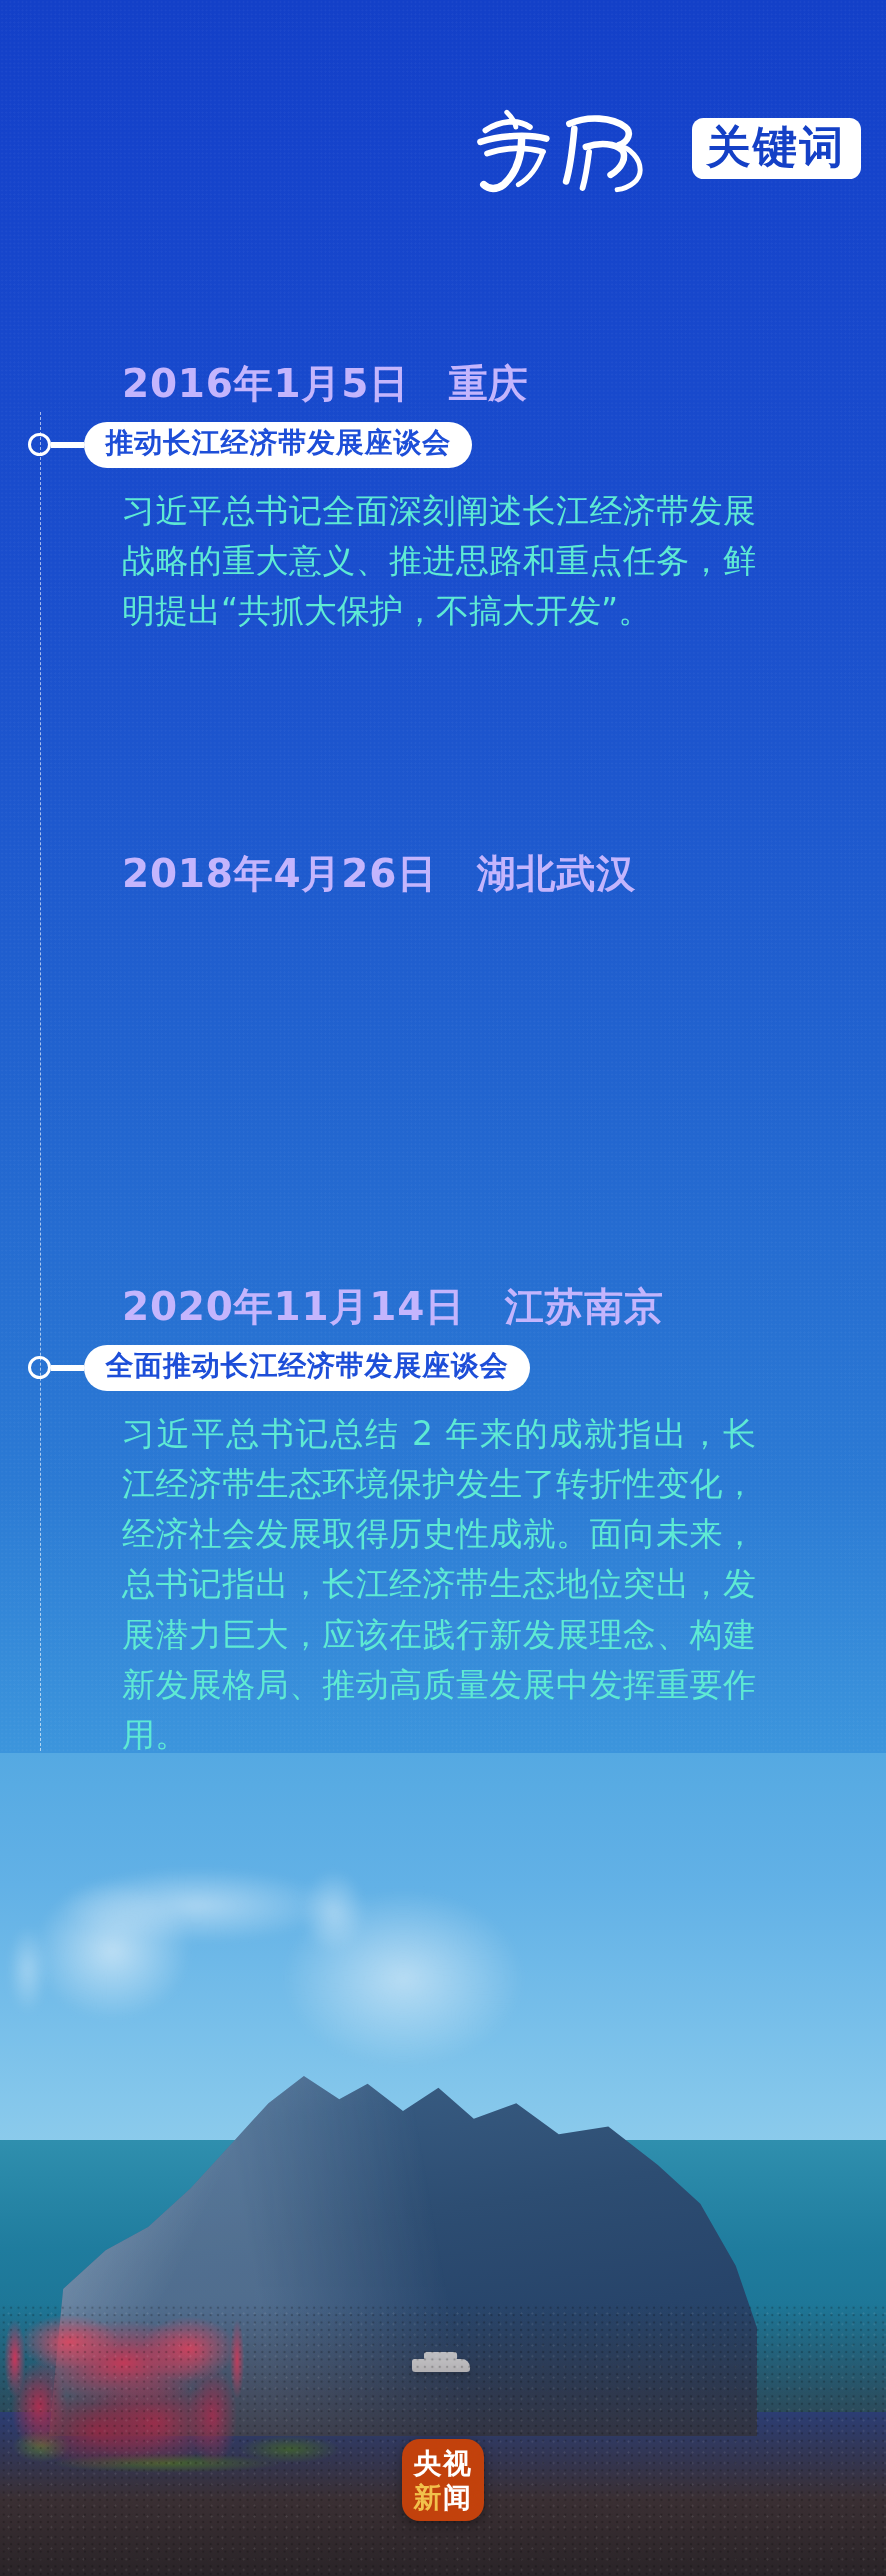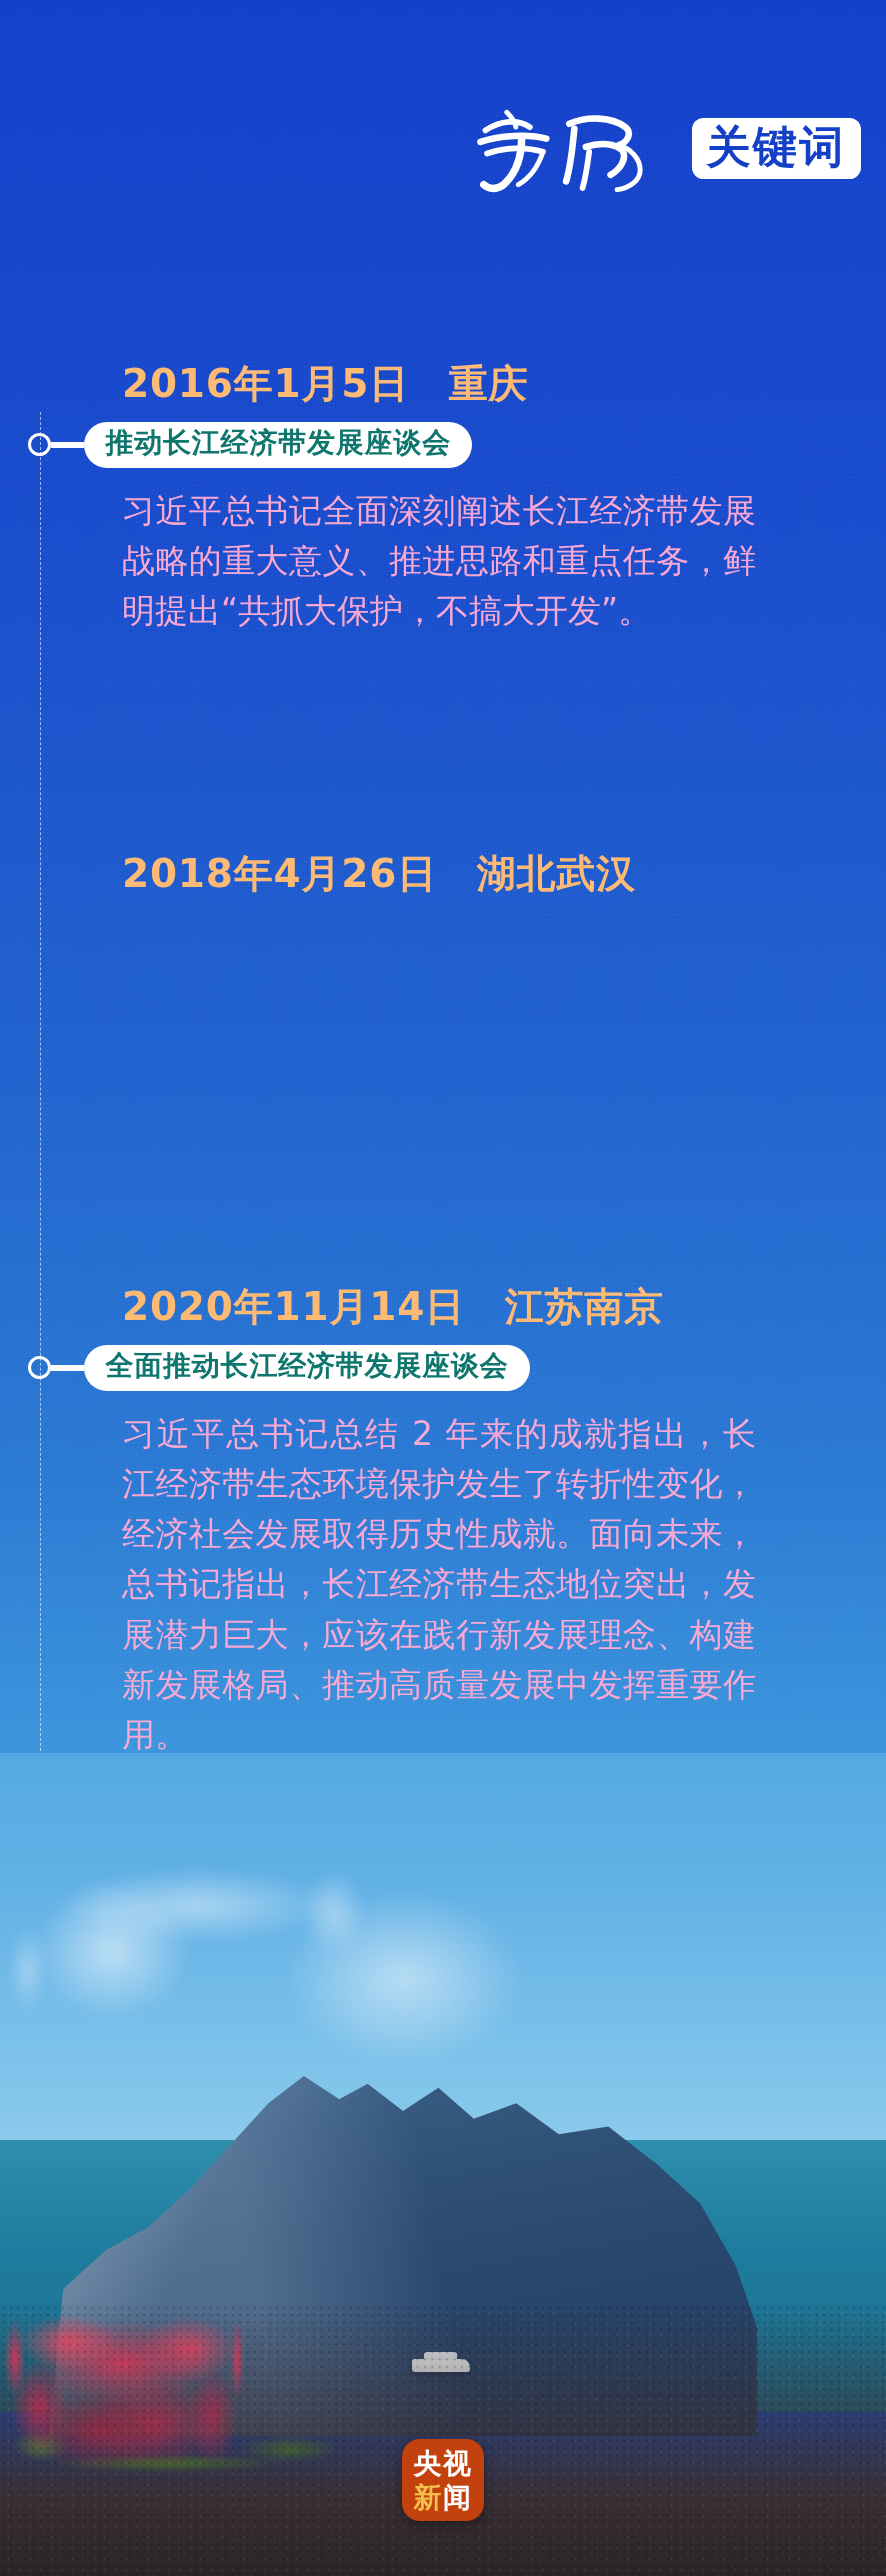--- a/index.html
+++ b/index.html
@@ -62,21 +62,21 @@
     left: 40px;
     top: 412px;
     width: 0;
     height: 1399px;
     border-left: 1.6px dashed rgba(255,255,255,0.62);
   }
 
   .block { position: absolute; left: 0; width: 100%; }
 
   .block-date {
-    color: #fdba74;
+    color: #c4b5fd;
     font-size: 39px;
     font-weight: bold;
     letter-spacing: 0.8px;
     margin-left: 122px;
     line-height: 1.15;
     white-space: pre;
     font-family: "DejaVu Sans", "Liberation Sans", sans-serif;
   }
 
   .pill-row {
@@ -92,33 +92,33 @@
     background: transparent;
     flex: 0 0 auto;
   }
   .node-bar {
     width: 33px; height: 5.8px;
     background: #ffffff;
     flex: 0 0 auto;
   }
   .pill {
     background: #ffffff;
-    color: #0f766e;
+    color: #1d4ed8;
     font-size: 28px;
     font-weight: bold;
     letter-spacing: 0.8px;
     border-radius: 25px;
     padding: 7.4px 21.4px 10.7px 21.4px;
     line-height: 1;
     white-space: nowrap;
     font-family: "DejaVu Sans", "Liberation Sans", sans-serif;
   }
 
   .block-body {
-    color: #f9a8d4;
+    color: #5eead4;
     font-size: 33px;
     line-height: 1.52;
     letter-spacing: 0px;
     margin-left: 122px;
     margin-top: 18px;
     width: 634px;
     text-align: justify;
     font-family: "DejaVu Sans", "Liberation Sans", sans-serif;
     white-space: pre-wrap;
   }

